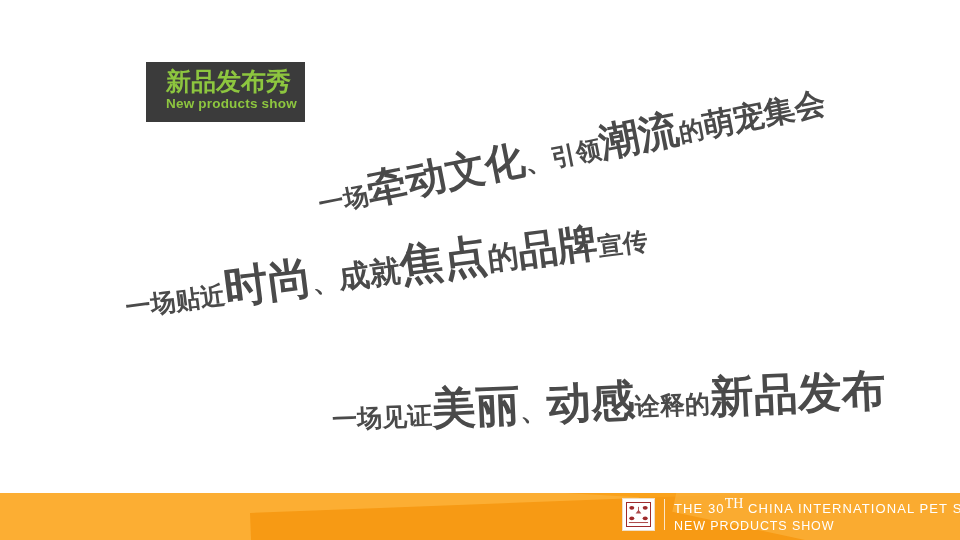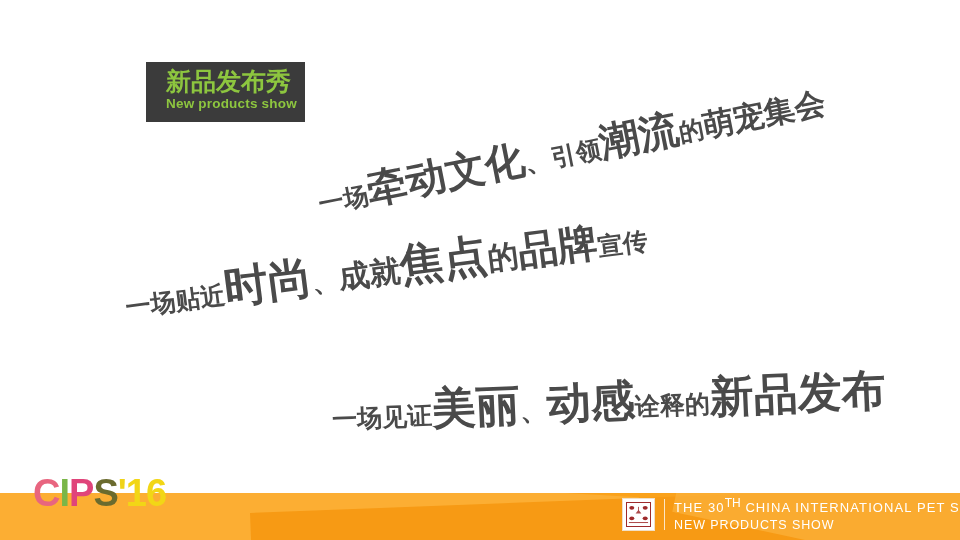--- a/index.html
+++ b/index.html
@@ -141,21 +141,21 @@
     flex:0 0 auto;
   }
   #band-text { line-height:1.0; }
   #band-line1 {
     color:#ffffff;
     font-size:13px;
     letter-spacing:1.1px;
     white-space:nowrap;
     margin-bottom:5px;
   }
-  #band-line1 sup { font-size:12px; letter-spacing:0; }
+  #band-line1 sup { font-size:14px; letter-spacing:0;font-family:Liberation Serif, serif; }
   #band-line2 {
     color:#ffffff;
     font-size:12.5px;
     letter-spacing:0.9px;
     white-space:nowrap;
   }
 </style>
 </head>
 <body>
 
@@ -177,23 +177,20 @@
   <div class="headline" id="line3" style="color: rgb(74, 74, 74);">
     <span class="sm">一场见证</span><span class="xl">美丽</span><span class="punct">、</span><span class="xl">动感</span><span class="sm">诠释</span><span class="sm">的</span><span class="xl">新品发布</span>
   </div>
 
   <div id="band" style="background: rgb(250, 162, 27);">
     <div id="band-wave1"></div>
     <div id="band-wave2"></div>
     <div id="band-wave3"></div>
   </div>
 
-  <div id="cips-logo">
-    <span id="lg-c" style="color: rgb(232, 101, 127);">C</span><span id="lg-i" style="color: rgb(122, 182, 72);">I</span><span id="lg-p" style="color: rgb(224, 68, 122);">P</span><span id="lg-s" style="color: rgb(107, 107, 46);">S</span><span id="lg-ap" style="color: rgb(239, 211, 25);">'</span><span id="lg-yr" style="color: rgb(242, 214, 22);">16</span>
-  </div>
 
   <div id="band-right">
     <div id="band-logo-mark">
       <div class="inner">
         <svg width="100%" height="100%" viewBox="0 0 24 24">
           <g fill="#9e2a2b">
             <ellipse cx="5" cy="5" rx="2.6" ry="2"></ellipse>
             <ellipse cx="19" cy="5" rx="2.6" ry="2"></ellipse>
             <ellipse cx="5" cy="16" rx="2.6" ry="2"></ellipse>
             <ellipse cx="19" cy="16" rx="2.6" ry="2"></ellipse>

